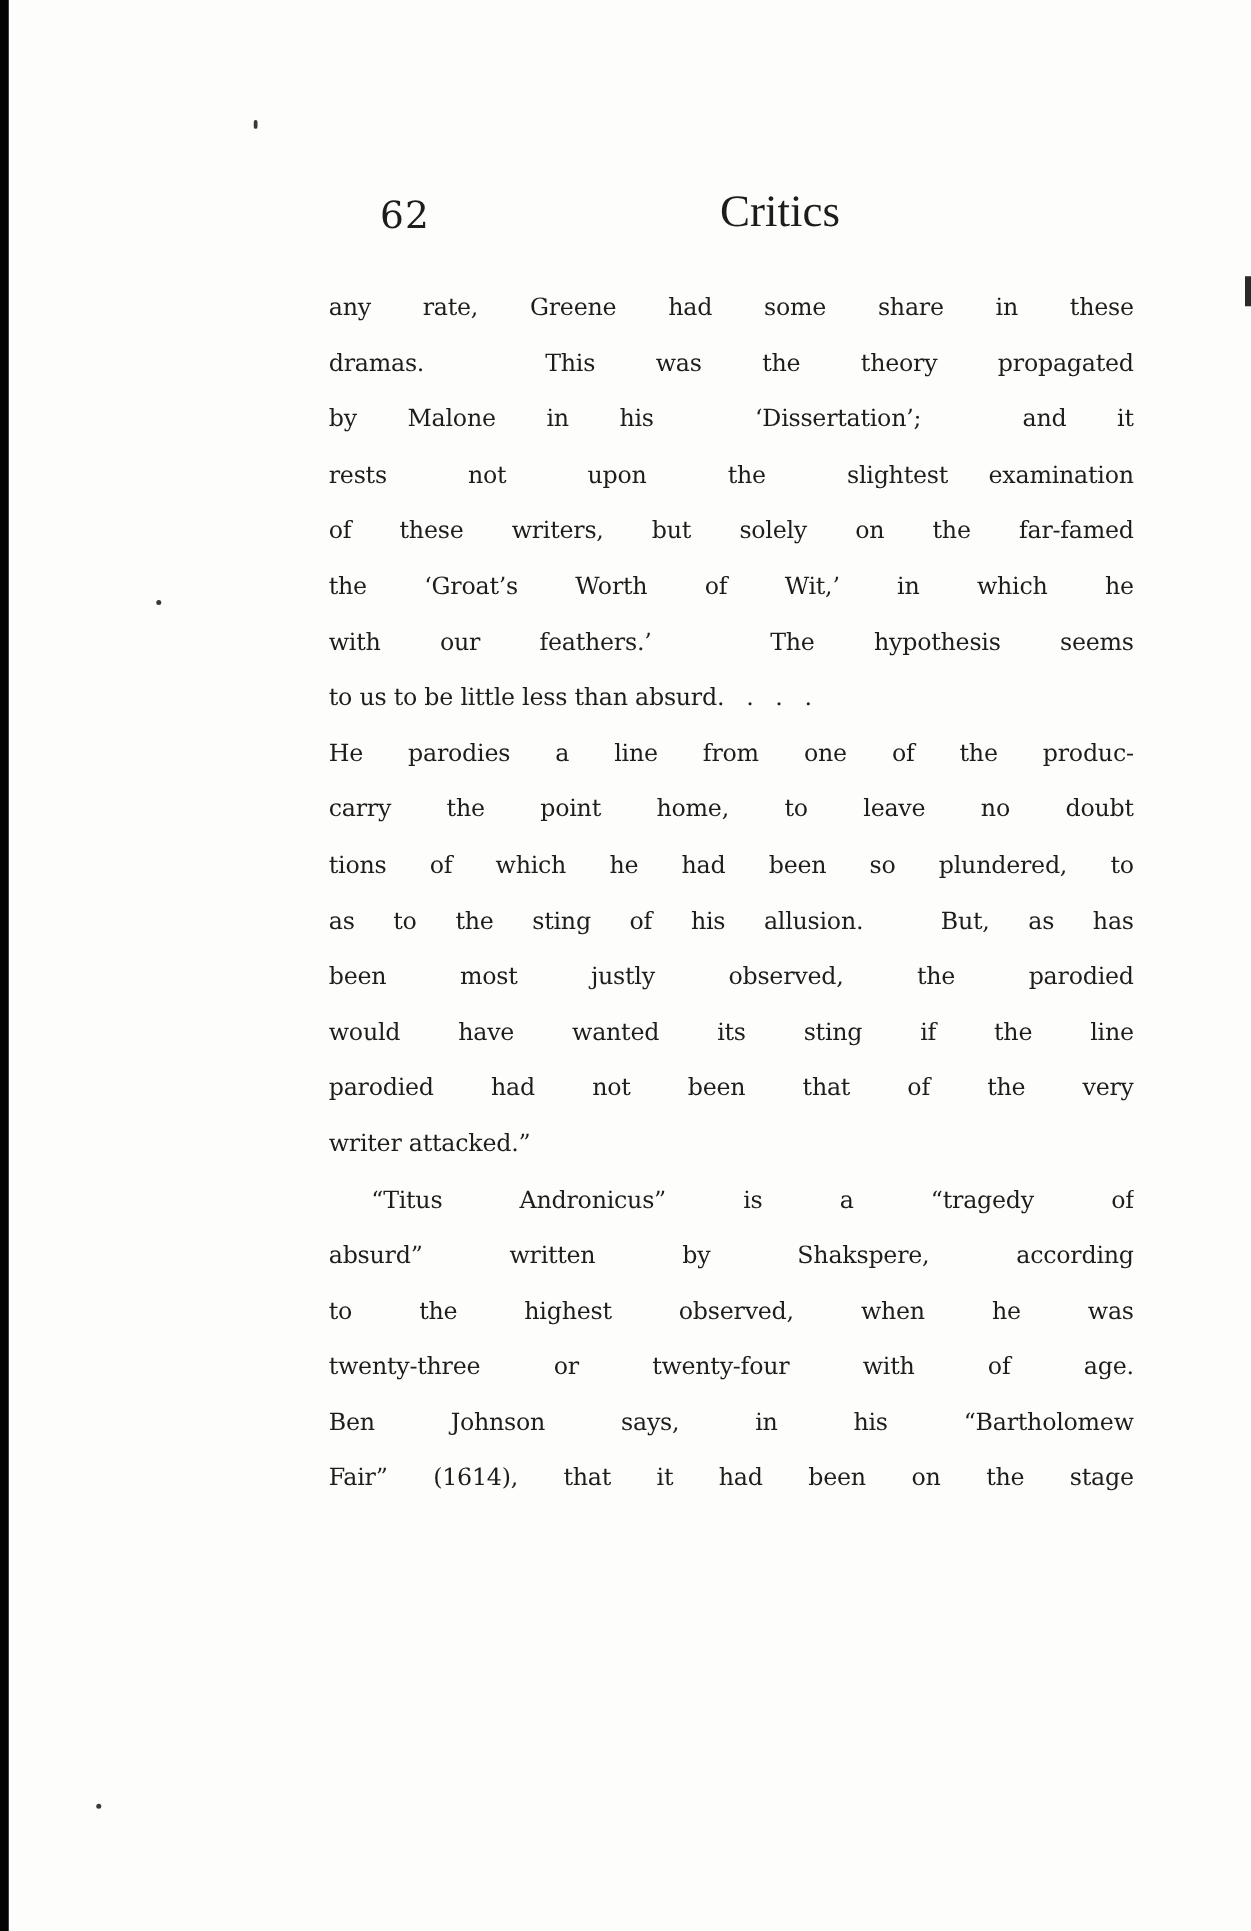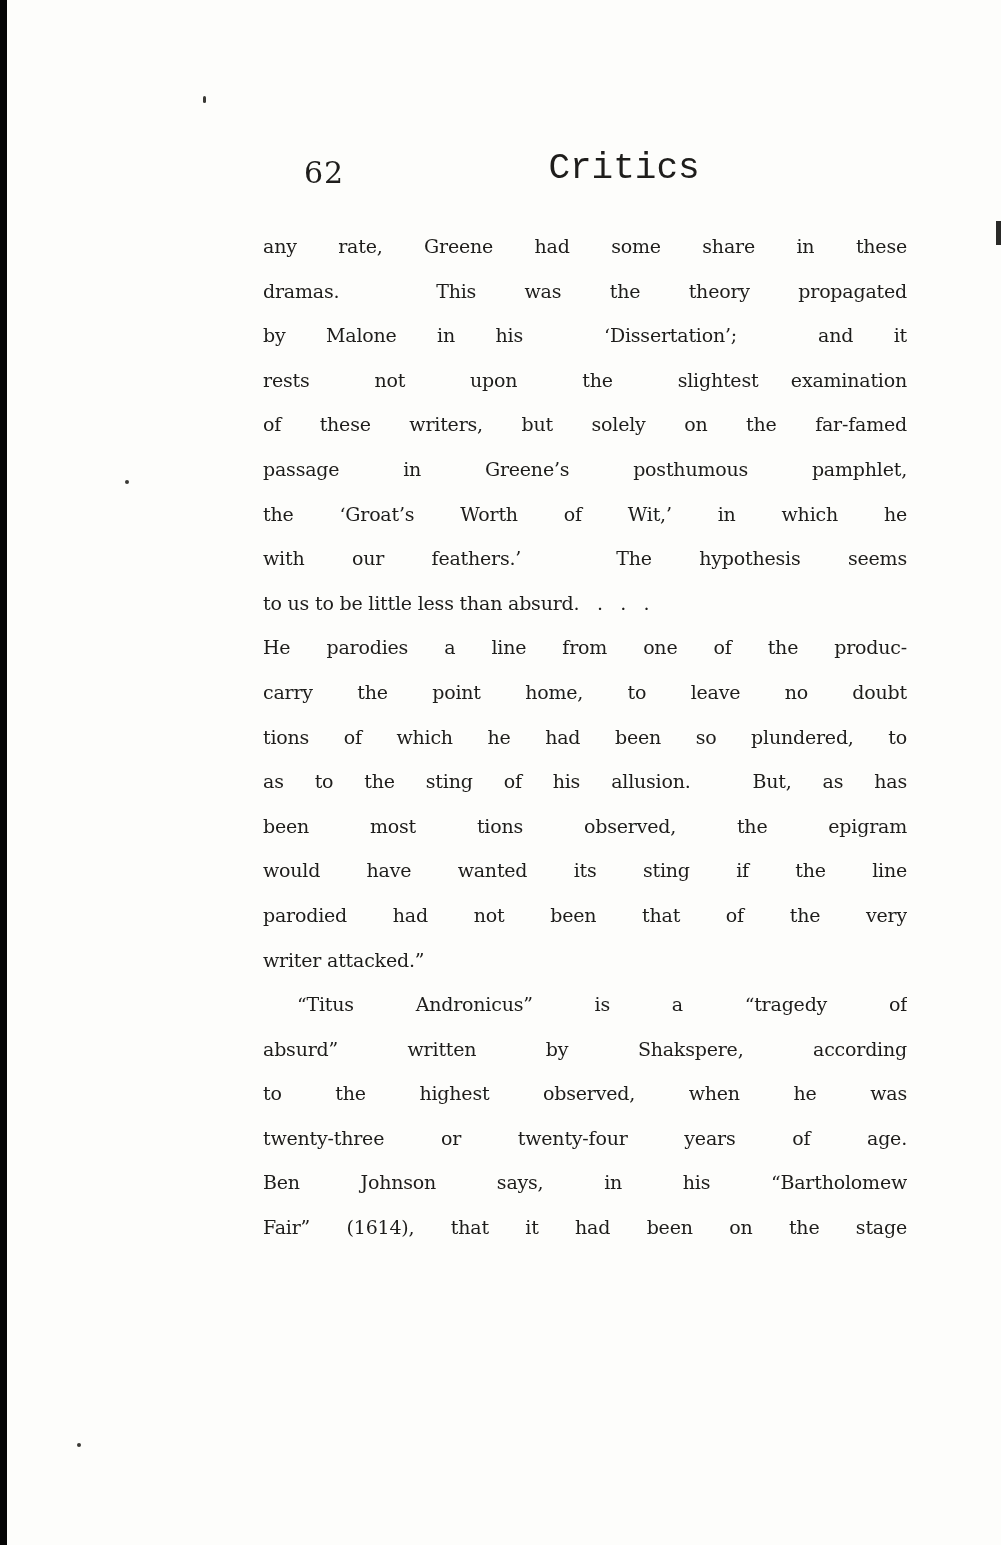--- a/index.html
+++ b/index.html
@@ -54,21 +54,21 @@
     font-size: 30px;
     letter-spacing: 1px;
   }
   .running-title {
     position: absolute;
     left: 0;
     top: 0;
     width: 100%;
     text-align: center;
     font-size: 36px;
-    font-family: Liberation Mono, monospace;
+    font-family: Liberation Serif, serif;
   }
   .text-block {
     position: absolute;
     left: 263px;
     top: 224px;
     width: 644px;
   }
   .line {
     height: 44.6px;
     line-height: 44.6px;
@@ -100,31 +100,30 @@
   <span class="page-number">62</span>
   <span class="running-title">Critics</span>
 </div>
 
 <div class="text-block">
   <div class="line jl">any rate, Greene had some share in these</div>
   <div class="line jl">dramas. &nbsp;This was the theory propagated</div>
   <div class="line jl">by Malone in his &nbsp;‘Dissertation’; &nbsp;and it</div>
   <div class="line jl">rests &nbsp;not &nbsp;upon &nbsp;the &nbsp;slightest examination</div>
   <div class="line jl">of these writers, but solely on the far-famed</div>
-  <div class="line jl">passage in Greene’s posthumous pamphlet,</div>
   <div class="line jl">the ‘Groat’s Worth of Wit,’ in which he</div>
   <div class="line jl">with our feathers.’ &nbsp;The hypothesis seems</div>
   <div class="line">to us to be little less than absurd. &nbsp;&nbsp;. &nbsp;&nbsp;. &nbsp;&nbsp;.</div>
   <div class="line jl">He parodies a line from one of the produc-</div>
   <div class="line jl">carry the point home, to leave no doubt</div>
   <div class="line jl">tions of which he had been so plundered, to</div>
   <div class="line jl">as to the sting of his allusion. &nbsp;But, as has</div>
-  <div class="line jl">been most tions observed, the epigram</div>
+  <div class="line jl">been most justly observed, the parodied</div>
   <div class="line jl">would have wanted its sting if the line</div>
   <div class="line jl">parodied had not been that of the very</div>
   <div class="line">writer attacked.”</div>
   <div class="line jl indent">“Titus Andronicus” is a “tragedy of</div>
   <div class="line jl">absurd” written by Shakspere, according</div>
   <div class="line jl">to the highest observed, when he was</div>
-  <div class="line jl">twenty-three or twenty-four years of age.</div>
+  <div class="line jl">twenty-three or twenty-four with of age.</div>
   <div class="line jl">Ben Johnson says, in his “Bartholomew</div>
   <div class="line jl">Fair” (1614), that it had been on the stage</div>
 </div>
 
 </body></html>

